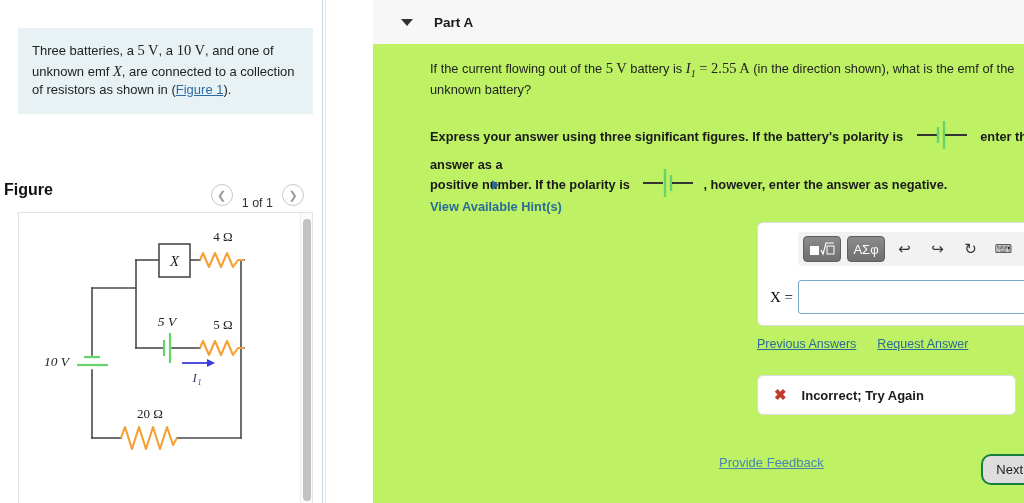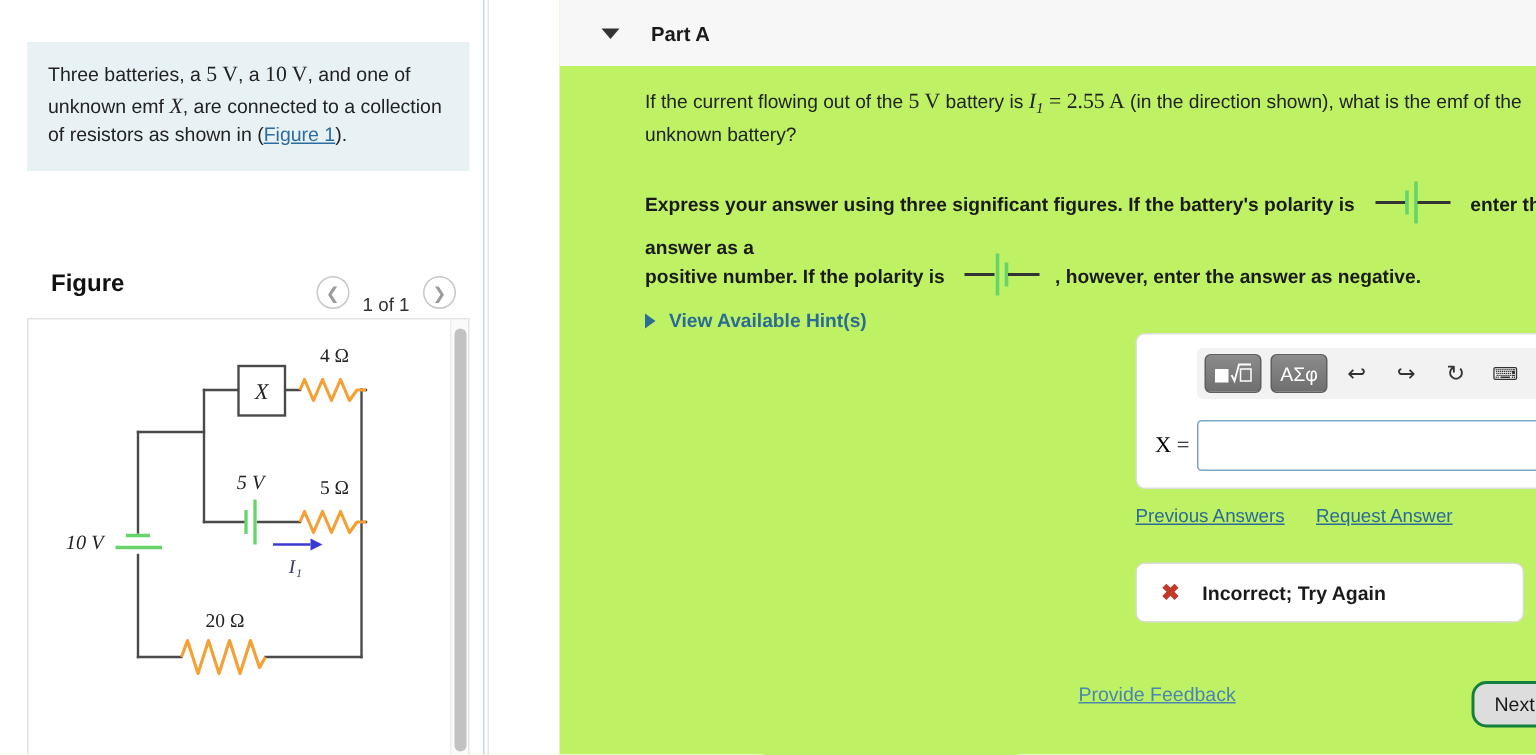--- a/index.html
+++ b/index.html
@@ -28,21 +28,21 @@
   #problem-statement {
     position: absolute; left: 18px; top: 28px; width: 295px; padding: 12px 14px 14px 14px;
     background: #e8f2f5; color: #222; font-size: 13px; line-height: 1.42;
   }
   .mathvar { font-family: "Liberation Serif", serif; font-style: italic; font-size: 14.5px; }
   .mathnum { font-family: "Liberation Serif", serif; font-style: normal; font-size: 14.5px; }
   .mathunit { font-family: "Liberation Serif", serif; font-style: normal; font-size: 14.5px; }
   #figure-link { color: #2b6ca3; text-decoration: underline; cursor: pointer; }
 
   #figure-title {
-    position: absolute; left: 34px; top: 181px;
+    position: absolute; left: 4px; top: 181px;
     font-size: 16px; font-weight: bold; color: #111;
   }
   #figure-pager {
     position: absolute; right: 18px; top: 180px; display: flex; align-items: center; gap: 9px;
   }
   .pager-btn {
     width: 22px; height: 22px; border-radius: 50%; border: 1px solid #c8c8c8;
     display: flex; align-items: center; justify-content: center;
     color: #9a9a9a; font-size: 11px; background: #fff; cursor: pointer;
   }
@@ -85,22 +85,23 @@
     position: absolute; left: 57px; top: 120px; width: 640px;
     font-size: 12.8px; font-weight: bold; color: #1a1a1a; line-height: 1.5;
   }
   #instruction-2 {
     position: absolute; left: 57px; top: 168px; width: 640px;
     font-size: 12.8px; font-weight: bold; color: #1a1a1a; line-height: 1.5;
   }
   .inline-batt { display: inline-block; vertical-align: middle; margin: 0 8px; }
 
   #hints-row {
-    position: absolute; left: 57px; top: 206px; display: flex; align-items: center; gap: 9px;
+    position: absolute; left: 57px; top: 180px; display: flex; align-items: center; gap: 9px;
     cursor: pointer;
+    flex-direction: column;
   }
   #hints-caret {
     width: 0; height: 0; border-top: 5px solid transparent; border-bottom: 5px solid transparent;
     border-left: 7px solid #2a6c96;
   }
   #hints-label { font-size: 12.8px; font-weight: bold; color: #2a6c96; }
 
   #answer-box {
     position: absolute; left: 384px; top: 222px; width: 352px; height: 104px;
     border: 1px solid #dddddd; border-radius: 6px; background: #fff;

